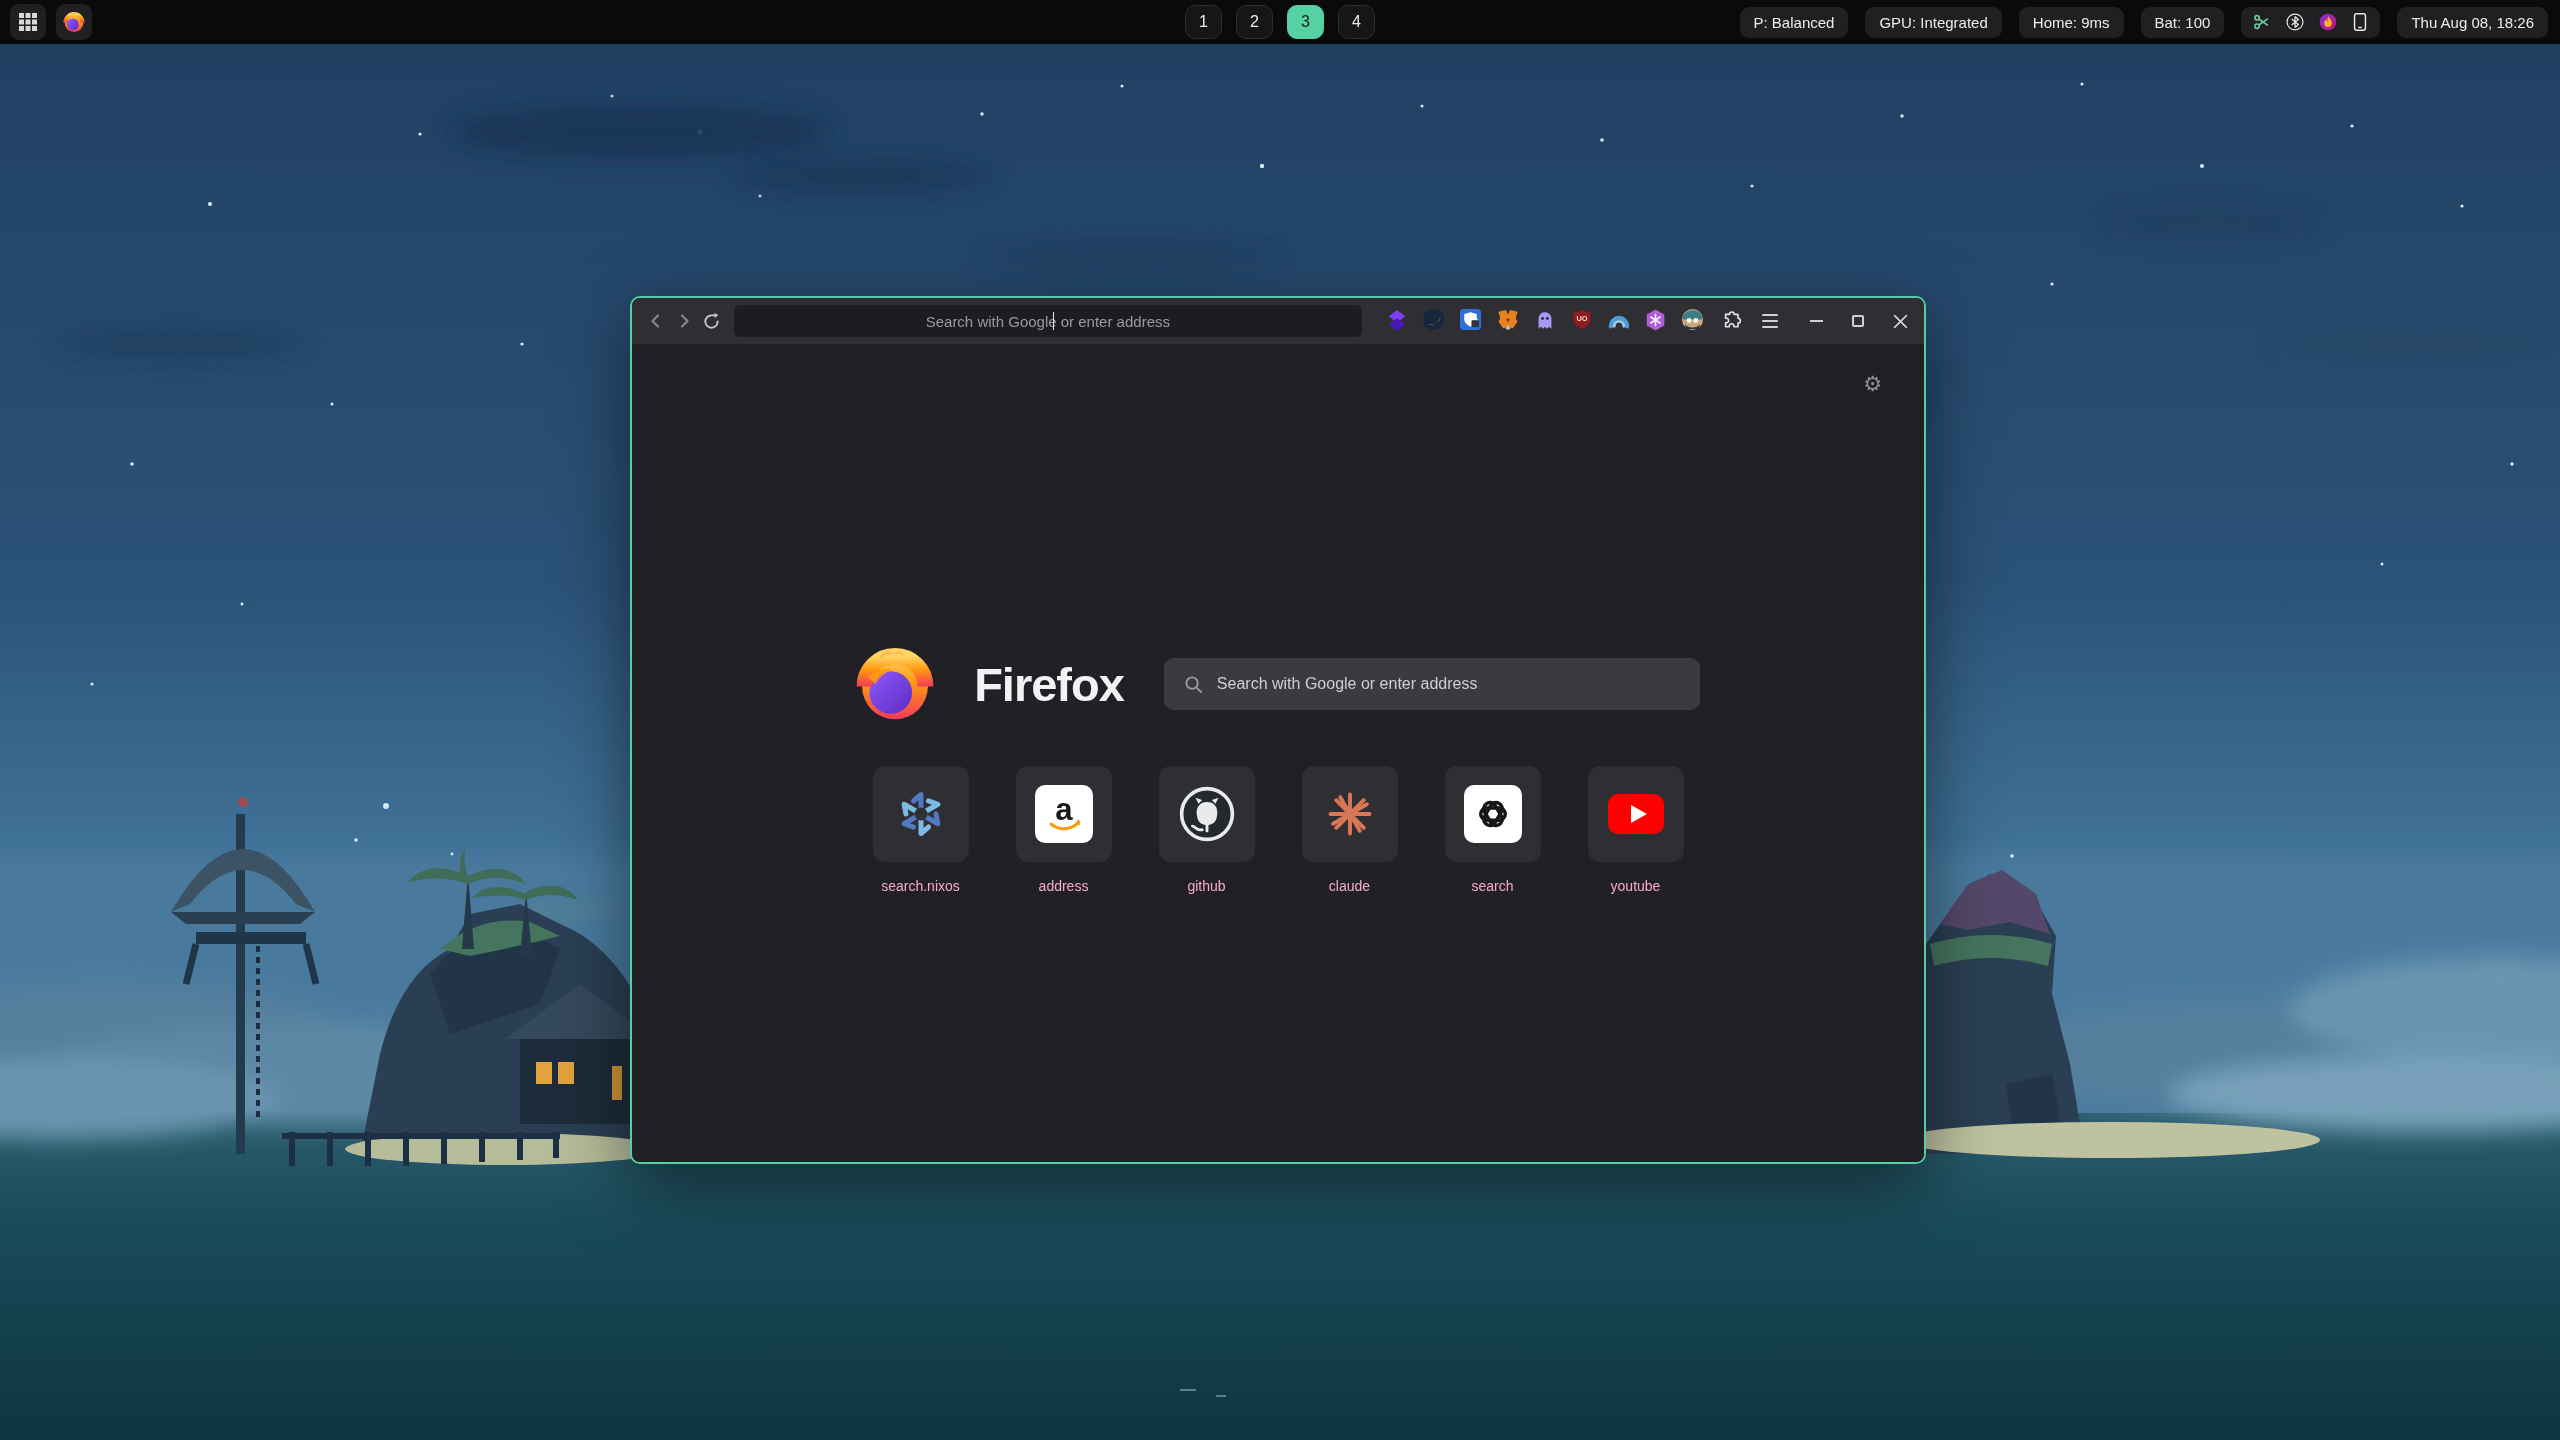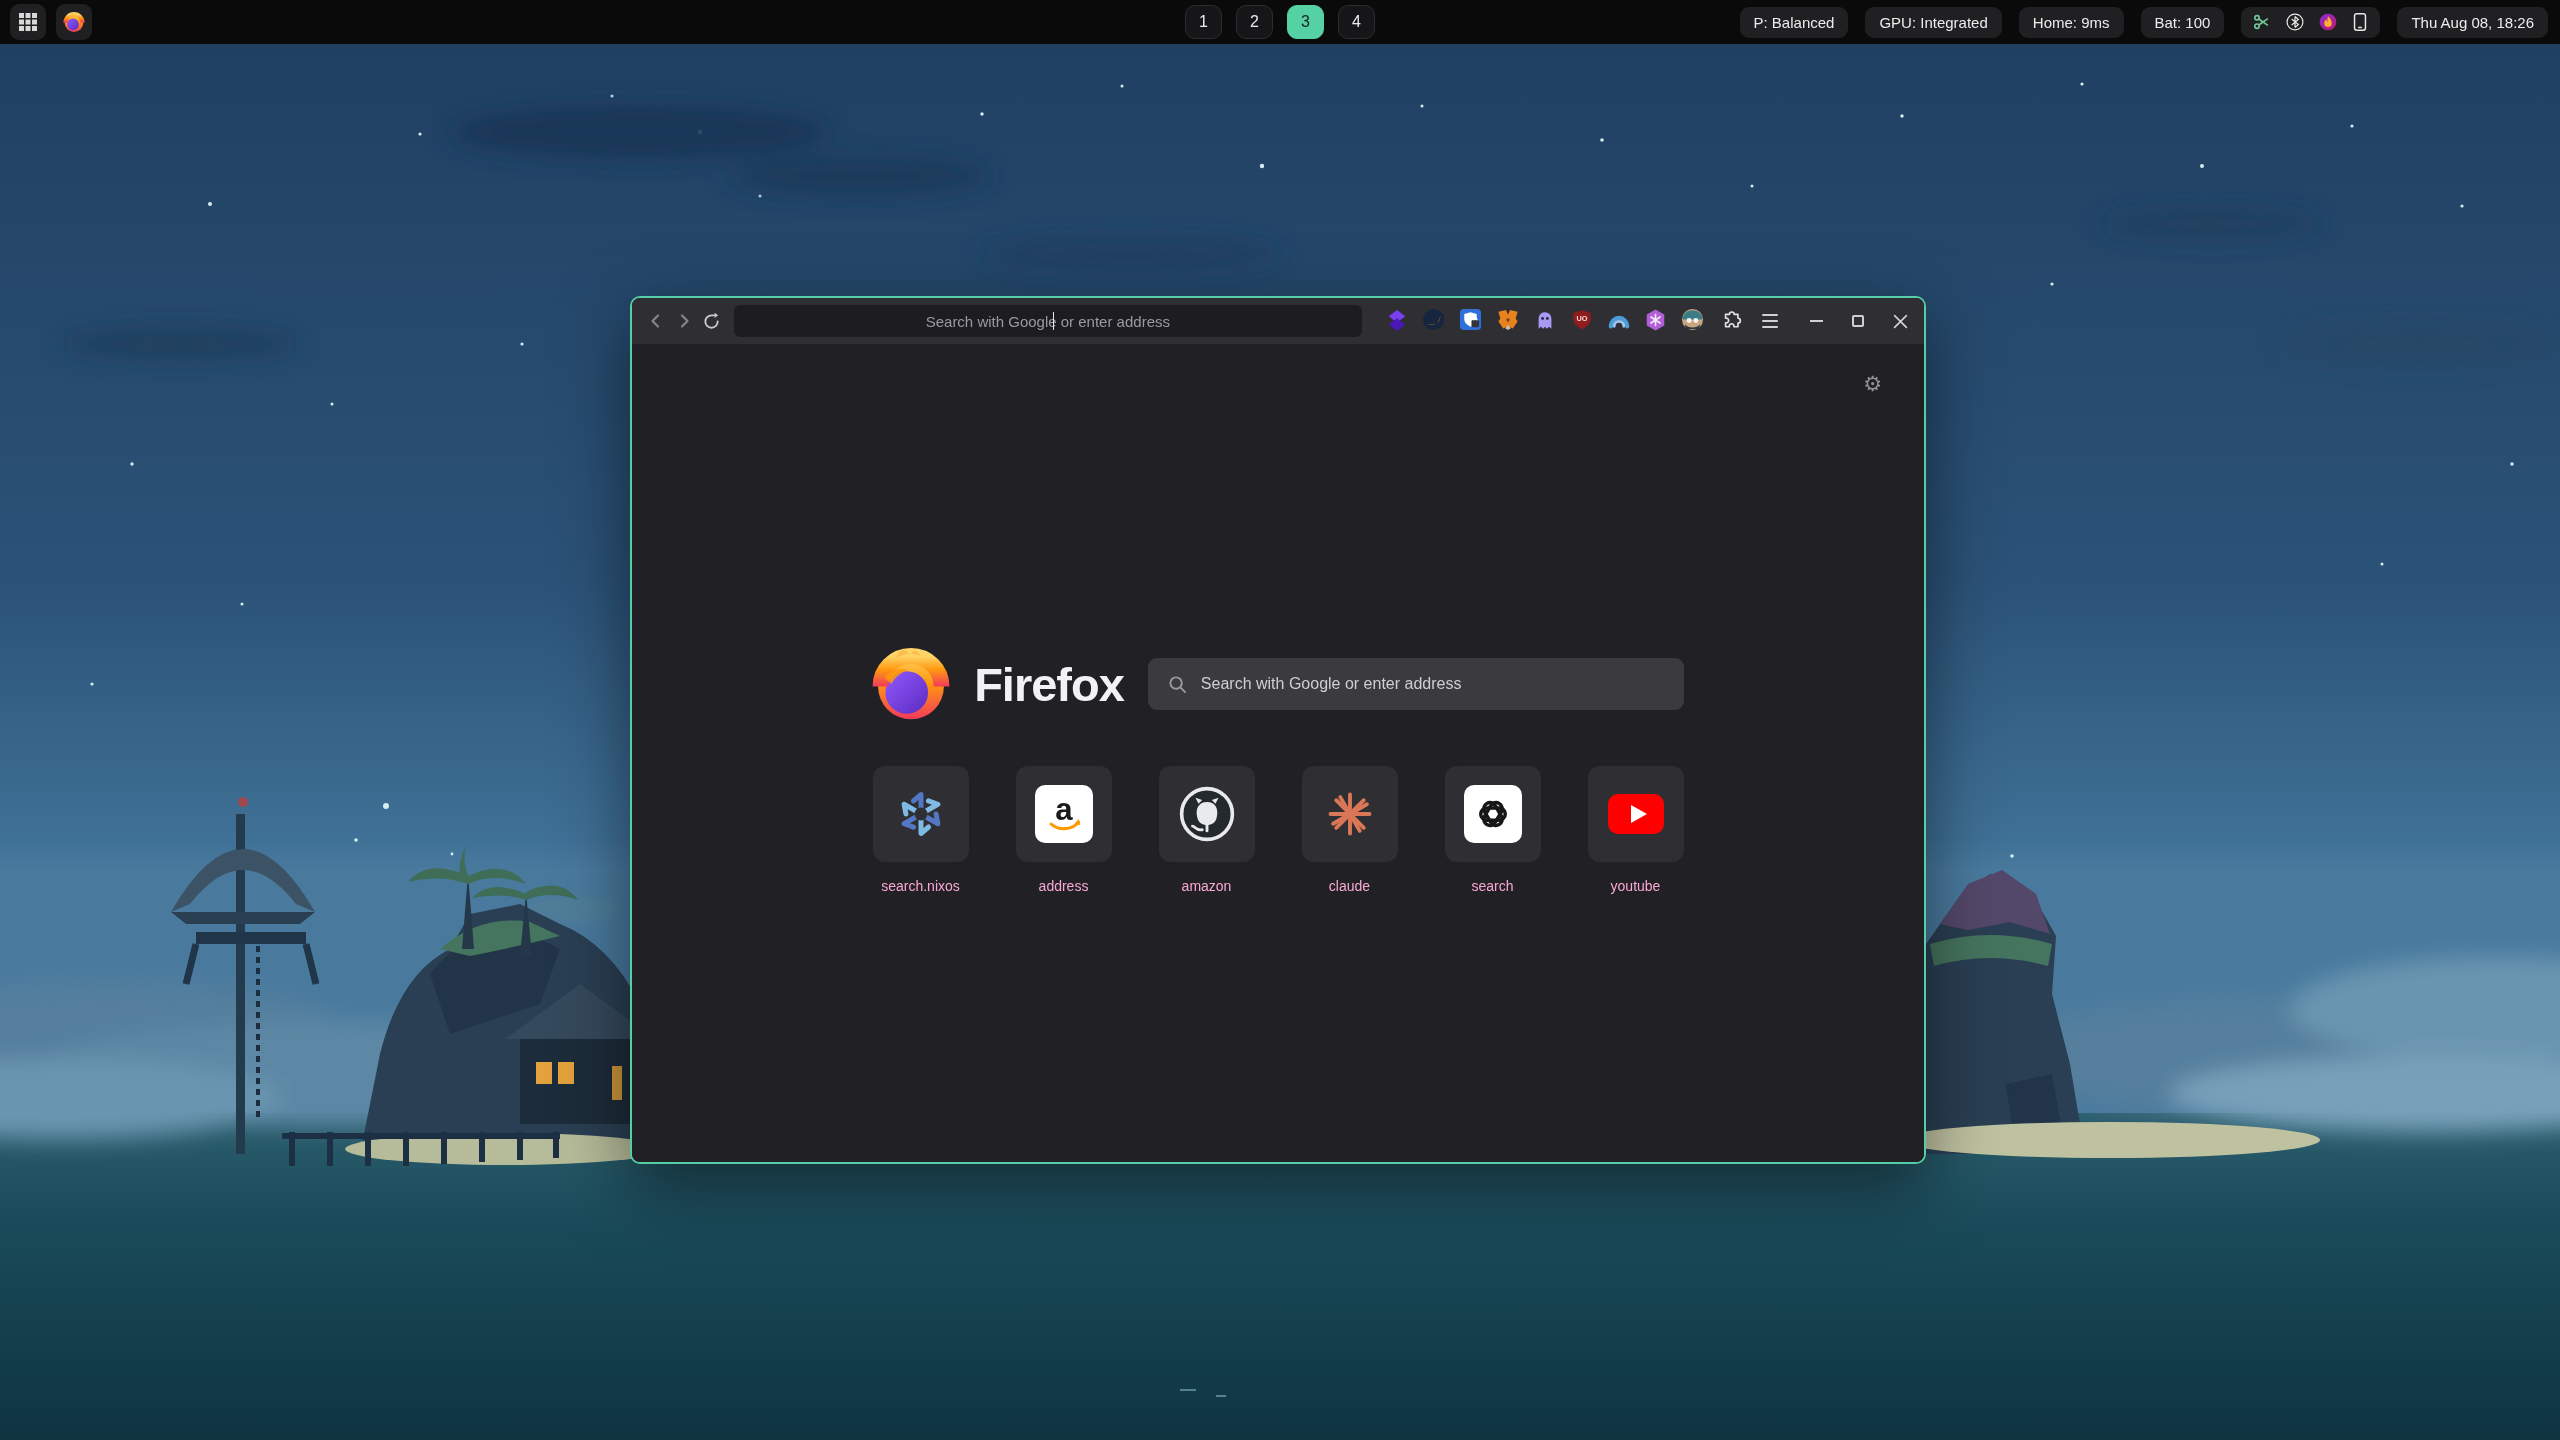--- a/index.html
+++ b/index.html
@@ -66,21 +66,21 @@
                 font-size:19px; display:flex; align-items:center; justify-content:center;
                 cursor:pointer; }
   #tab-chevron { margin-left:auto; width:30px; display:flex; justify-content:center;
                  cursor:pointer; }
 
   
   #content { position:relative; flex:1; background:#212125; }
   #ntp-gear { position:absolute; right:42px; top:28px; font-size:21px; color:#909096;
               cursor:pointer; font-family:"DejaVu Sans", sans-serif; }
   #hero { position:absolute; left:0; top:302px; width:100%; height:76px;
-          display:flex; align-items:center; justify-content:center; gap:24px; }
+          display:flex; align-items:center; justify-content:center; gap:40px; }
   #fx-logo { width:78px; height:78px; }
   #wordmark { font-size:47px; font-weight:bold; color:#f2f2f4; letter-spacing:-1px; }
   #ntp-search { width:536px; height:52px; border-radius:9px; background:#3b3b3f;
                 display:flex; align-items:center; gap:14px; padding:0 20px;
                 color:#cfcfd2; font-size:16px; cursor:text; }
   #tiles { position:absolute; left:0; top:422px; width:100%; display:flex;
            justify-content:center; gap:47px; }
   .tile { width:96px; display:flex; flex-direction:column; align-items:center; gap:16px;
           cursor:pointer; }
   .tile-card { width:96px; height:96px; border-radius:12px; background:#2e2e33;
@@ -484,21 +484,21 @@
       <div class="tile">
         <div class="tile-card">
           <svg width="58" height="58" viewBox="0 0 48 48">
             <circle cx="24" cy="24" r="21" fill="#24292e" stroke="#e9eaec" stroke-width="3"></circle>
             <path d="M16,27 C14,19 17.5,14 24,14 C30.5,14 34,19 32,27 C31,31 28,33 24,33 C20,33 17,31 16,27 Z" fill="#e9eaec"></path>
             <path d="M17,15.5 L14.5,10.5 L20,12.5 Z" fill="#e9eaec"></path>
             <path d="M31,15.5 L33.5,10.5 L28,12.5 Z" fill="#e9eaec"></path>
             <path d="M24,33 L24,38 M20,37 C15,38 14,34 12,34" stroke="#e9eaec" stroke-width="2.4" fill="none" stroke-linecap="round"></path>
           </svg>
         </div>
-        <div class="tile-label">amazon</div>
+        <div class="tile-label">github</div>
       </div>
 
       <div class="tile">
         <div class="tile-card">
           <svg width="52" height="52" viewBox="0 0 48 48">
             <g stroke="#d97757" stroke-width="3.6" stroke-linecap="round">
               <line x1="24" y1="24" x2="24" y2="6"></line>
                 <line x1="24" y1="24" x2="24" y2="42"></line>
               <line x1="24" y1="24" x2="6" y2="24"></line>
                 <line x1="24" y1="24" x2="42" y2="24"></line>

